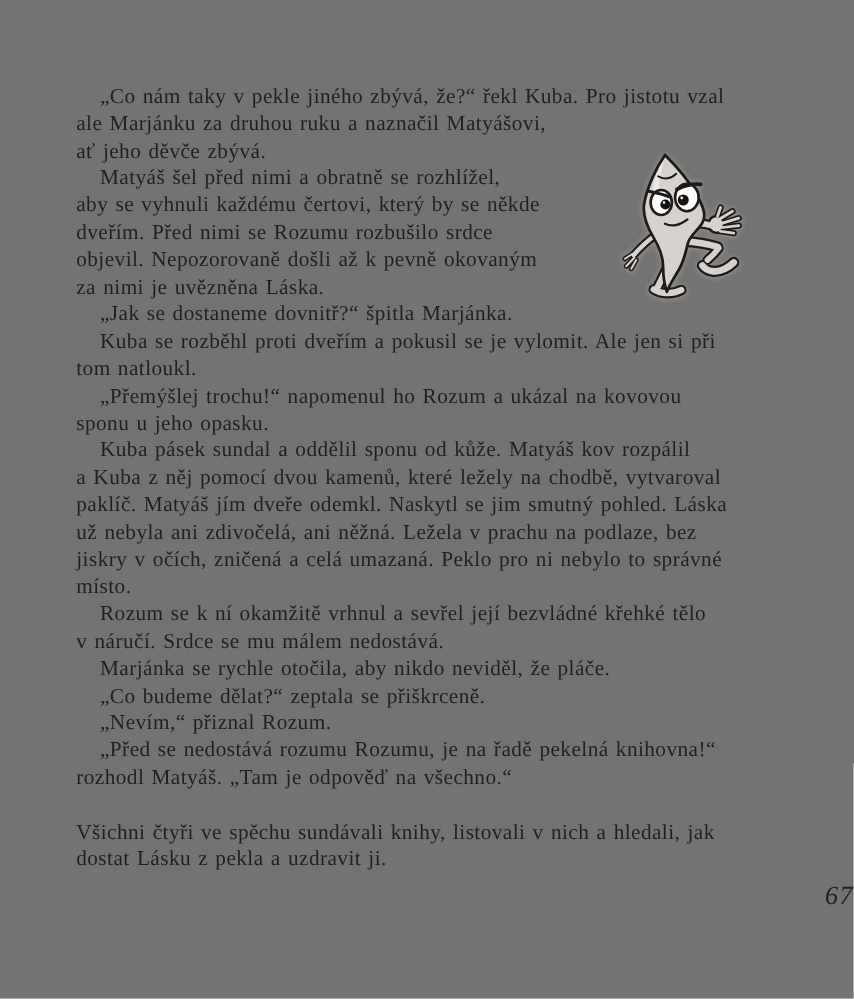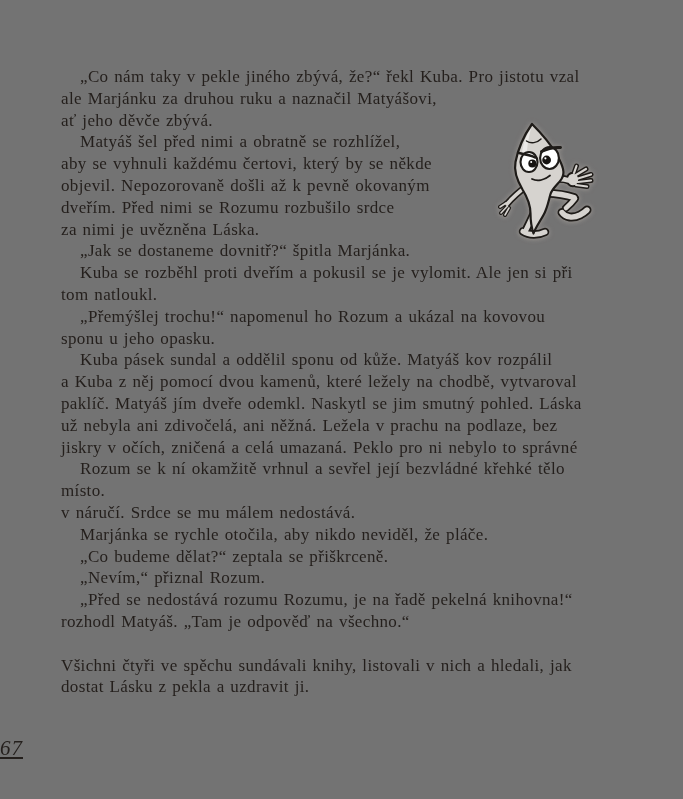--- a/index.html
+++ b/index.html
@@ -28,27 +28,26 @@
     height: 21.8px;
     white-space: nowrap;
     letter-spacing: 0.35px;
     word-spacing: 1.2px;
   }
   .in { text-indent: 19px; }
   .pageno {
     position: absolute;
     left: 0;
     right: 0;
-    top: 736px;
-    text-align: left;
+    top: 704px;
+    text-align: right;
     font-style: italic;
     font-size: 21px;
     letter-spacing: 1px;
     color: #241f1c;
-    text-decoration: underline;
   }
   .illus {
     position: absolute;
     left: 490px;
     top: 116px;
     width: 124px;
     height: 132px;
     filter: drop-shadow(0 0 2.5px rgba(150,146,142,0.85)) drop-shadow(0 1px 1px rgba(150,146,142,0.45));
   }
 </style>
@@ -56,35 +55,35 @@
 <body>
 
 <div class="page">
 
   <div class="textblock">
     <div class="ln in">„Co nám taky v pekle jiného zbývá, že?“ řekl Kuba. Pro jistotu vzal</div>
     <div class="ln">ale Marjánku za druhou ruku a naznačil Matyášovi,</div>
     <div class="ln">ať jeho děvče zbývá.</div>
     <div class="ln in">Matyáš šel před nimi a obratně se rozhlížel,</div>
     <div class="ln">aby se vyhnuli každému čertovi, který by se někde</div>
+    <div class="ln">dveřím. Před nimi se Rozumu rozbušilo srdce</div>
     <div class="ln">objevil. Nepozorovaně došli až k pevně okovaným</div>
-    <div class="ln">dveřím. Před nimi se Rozumu rozbušilo srdce</div>
     <div class="ln">za nimi je uvězněna Láska.</div>
     <div class="ln in">„Jak se dostaneme dovnitř?“ špitla Marjánka.</div>
     <div class="ln in">Kuba se rozběhl proti dveřím a pokusil se je vylomit. Ale jen si při</div>
     <div class="ln">tom natloukl.</div>
     <div class="ln in">„Přemýšlej trochu!“ napomenul ho Rozum a ukázal na kovovou</div>
     <div class="ln">sponu u jeho opasku.</div>
     <div class="ln in">Kuba pásek sundal a oddělil sponu od kůže. Matyáš kov rozpálil</div>
     <div class="ln">a Kuba z něj pomocí dvou kamenů, které ležely na chodbě, vytvaroval</div>
     <div class="ln">paklíč. Matyáš jím dveře odemkl. Naskytl se jim smutný pohled. Láska</div>
     <div class="ln">už nebyla ani zdivočelá, ani něžná. Ležela v prachu na podlaze, bez</div>
     <div class="ln">jiskry v očích, zničená a celá umazaná. Peklo pro ni nebylo to správné</div>
+    <div class="ln">místo.</div>
     <div class="ln in">Rozum se k ní okamžitě vrhnul a sevřel její bezvládné křehké tělo</div>
-    <div class="ln">místo.</div>
     <div class="ln">v náručí. Srdce se mu málem nedostává.</div>
     <div class="ln in">Marjánka se rychle otočila, aby nikdo neviděl, že pláče.</div>
     <div class="ln in">„Co budeme dělat?“ zeptala se přiškrceně.</div>
     <div class="ln in">„Nevím,“ přiznal Rozum.</div>
     <div class="ln in">„Před se nedostává rozumu Rozumu, je na řadě pekelná knihovna!“</div>
     <div class="ln">rozhodl Matyáš. „Tam je odpověď na všechno.“</div>
     <div class="ln"></div>
     <div class="ln">Všichni čtyři ve spěchu sundávali knihy, listovali v nich a hledali, jak</div>
     <div class="ln">dostat Lásku z pekla a uzdravit ji.</div>
   </div>

